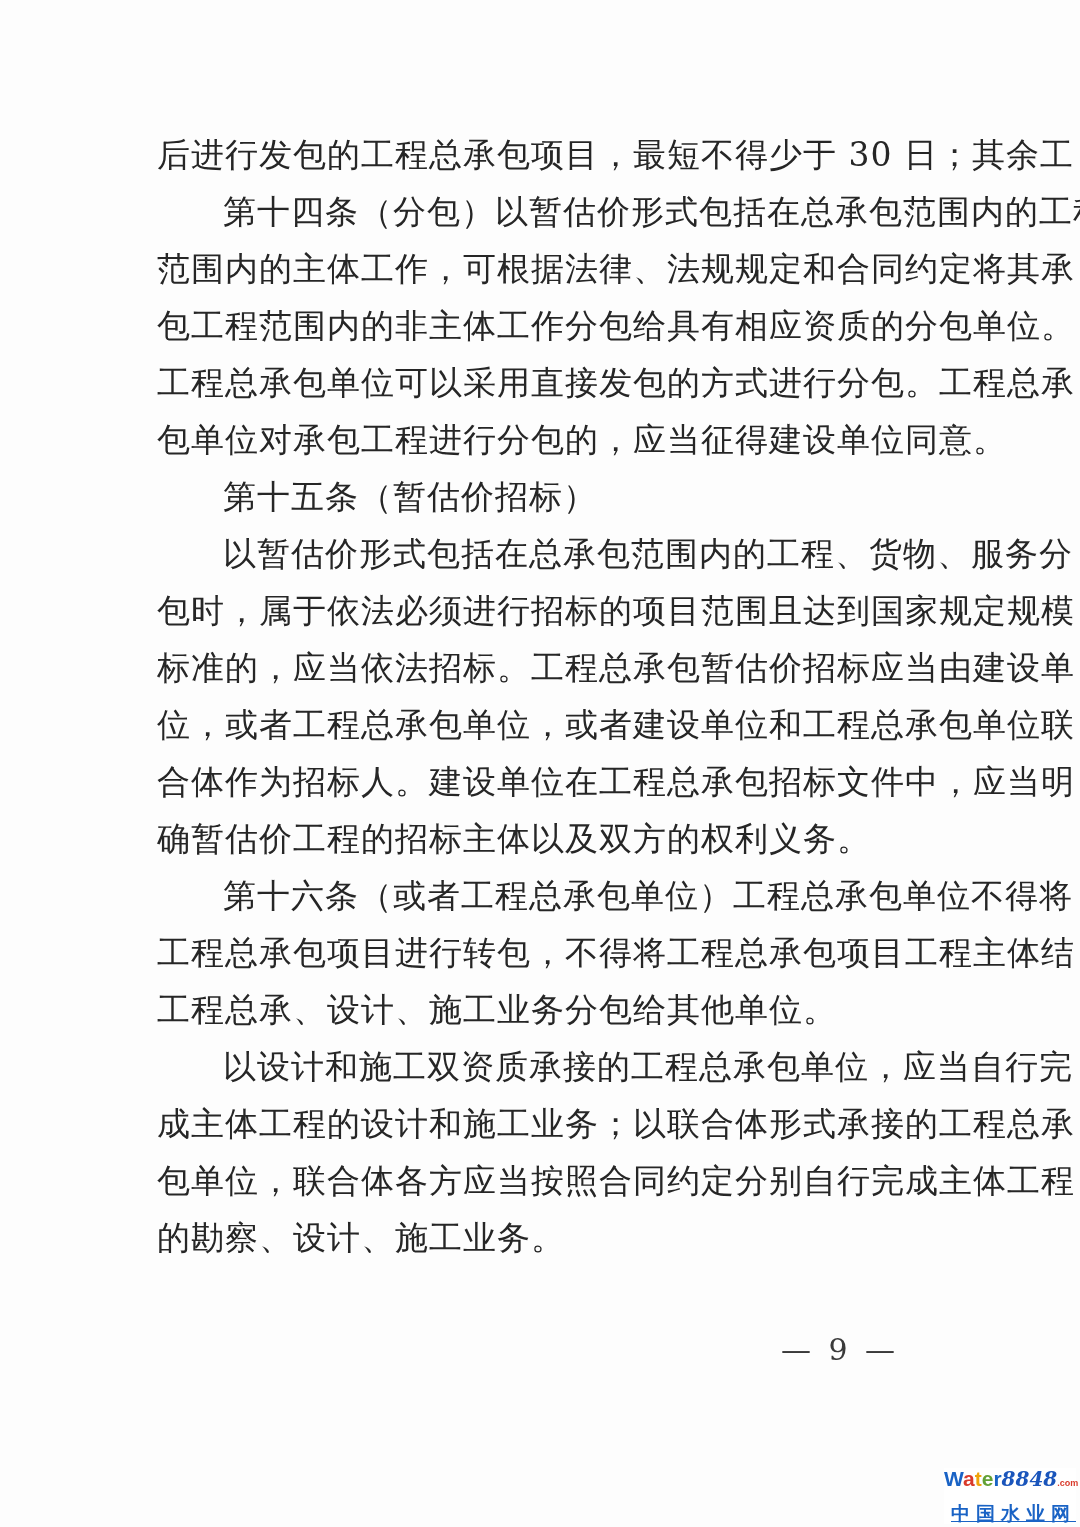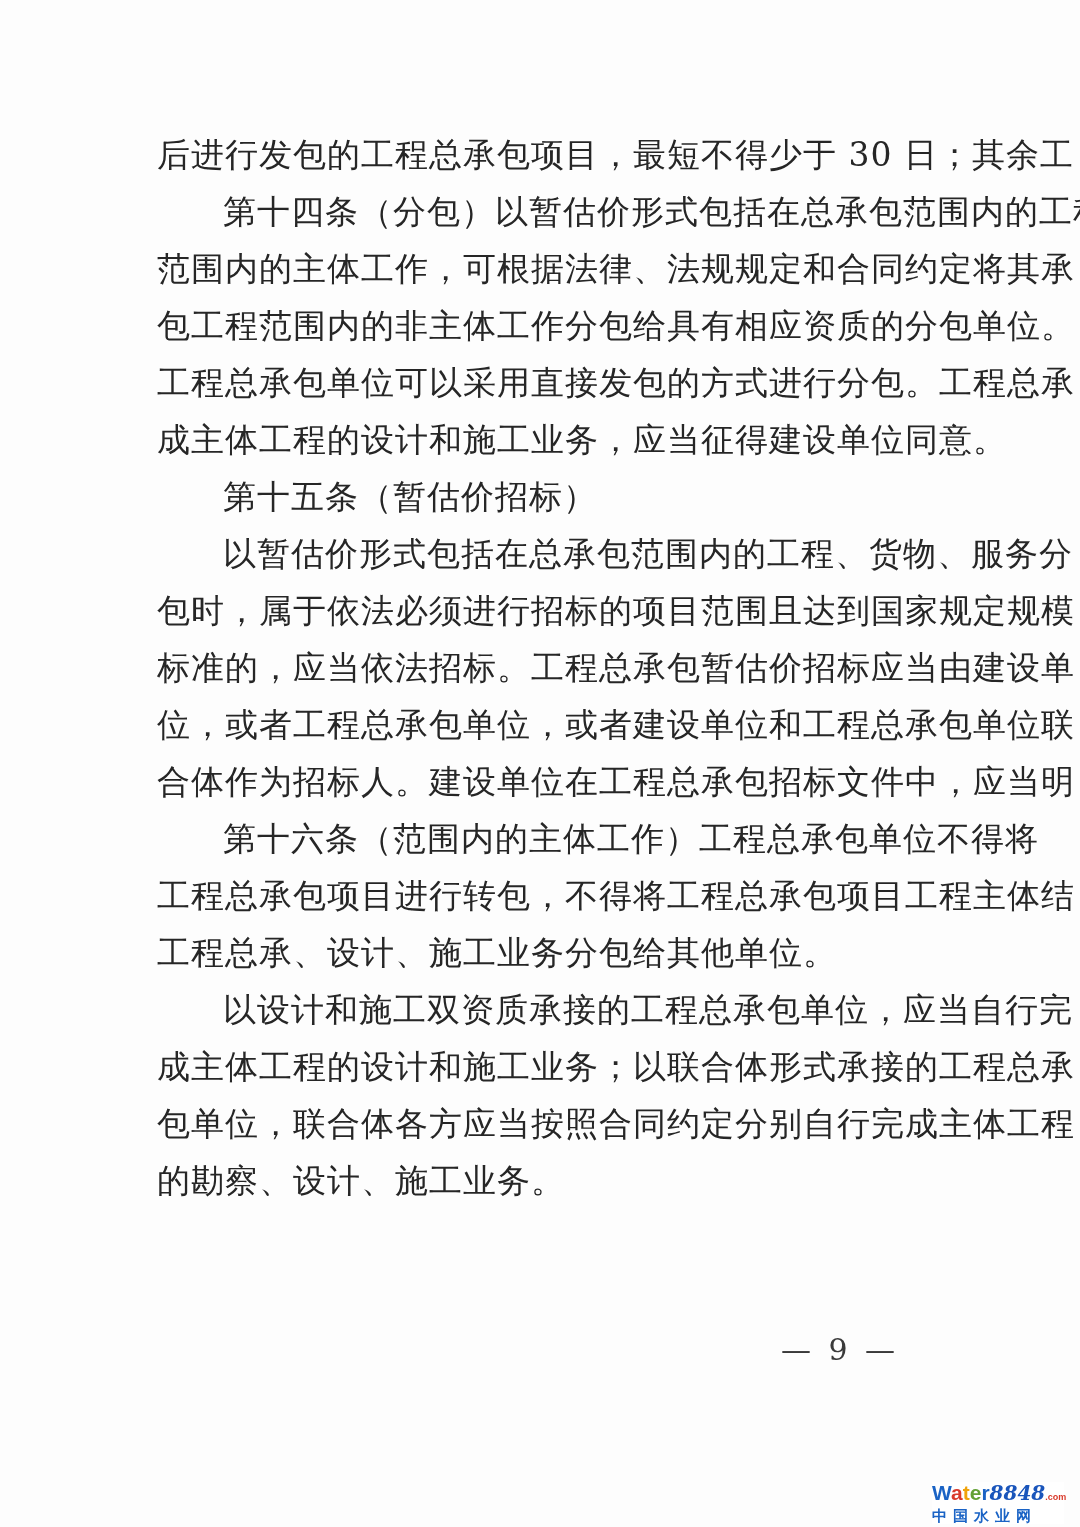--- a/index.html
+++ b/index.html
@@ -41,24 +41,24 @@
     left: 758px;
     width: 164px;
     text-align: center;
     font-size: 30px;
     color: #3a3a3a;
     letter-spacing: 4px;
     font-family: "DejaVu Serif", "Liberation Serif", serif;
   }
   .watermark {
     position: absolute;
-    right: 16px;
+    right: 4px;
     bottom: 3px;
     width: 132px;
-    text-align: left;
+    text-align: right;
     font-family: "Liberation Sans", sans-serif;
     line-height: 1.05;
     background: #ffffff;
   }
   .wm-line1 {
     font-size: 21px;
     font-weight: bold;
     white-space: nowrap;
   }
   .wm-number {
@@ -66,46 +66,48 @@
     font-weight: bold;
     font-family: "DejaVu Serif", serif;
     font-size: 20px;
   }
   .wm-tld {
     font-size: 9px;
     font-weight: bold;
     vertical-align: baseline;
   }
   .wm-line2 {
-    font-size: 15px;
+    font-size: 19px;
     font-weight: bold;
     letter-spacing: 6px;
-    margin-top: 4px;
+    margin-top: 14px;
     white-space: nowrap;
+    text-decoration: underline;
   }
 </style>
 </head>
 <body>
 
 <div class="page">
 
   <div class="content" id="doc-content">
       <div class="text-line"><span class="seg">后进行发包的工程总承包项目，最短不得少于 30 日；其余工</span></div>
       <div class="text-line indent"><span class="seg-bold">第十四条（分包）</span><span class="seg">以暂估价形式包括在总承包范围内的工程</span></div>
       <div class="text-line"><span class="seg">范围内的主体工作，可根据法律、法规规定和合同约定将其承</span></div>
       <div class="text-line"><span class="seg">包工程范围内的非主体工作分包给具有相应资质的分包单位。</span></div>
       <div class="text-line"><span class="seg">工程总承包单位可以采用直接发包的方式进行分包。工程总承</span></div>
-      <div class="text-line"><span class="seg">成主体工程的设计和施工业务，应当征得建设单位同意。</span></div>
+      <div class="text-line"><span class="seg">包单位对承包工程进行分包的，应当征得建设单位同意。</span></div>
       <div class="text-line indent"><span class="seg-bold">第十五条（暂估价招标）</span></div>
       <div class="text-line indent"><span class="seg">以暂估价形式包括在总承包范围内的工程、货物、服务分</span></div>
       <div class="text-line"><span class="seg">包时，属于依法必须进行招标的项目范围且达到国家规定规模</span></div>
       <div class="text-line"><span class="seg">标准的，应当依法招标。工程总承包暂估价招标应当由建设单</span></div>
       <div class="text-line"><span class="seg">位，或者工程总承包单位，或者建设单位和工程总承包单位联</span></div>
       <div class="text-line"><span class="seg">合体作为招标人。建设单位在工程总承包招标文件中，应当明</span></div>
-      <div class="text-line indent"><span class="seg-bold">第十六条（范围内的主体工作）</span><span class="seg">工程总承包单位不得将</span></div>
+      <div class="text-line"><span class="seg">确暂估价工程的招标主体以及双方的权利义务。</span></div>
+      <div class="text-line indent"><span class="seg-bold">第十六条（或者工程总承包单位）</span><span class="seg">工程总承包单位不得将</span></div>
       <div class="text-line"><span class="seg">工程总承包项目进行转包，不得将工程总承包项目工程主体结</span></div>
       <div class="text-line"><span class="seg">工程总承、设计、施工业务分包给其他单位。</span></div>
       <div class="text-line indent"><span class="seg">以设计和施工双资质承接的工程总承包单位，应当自行完</span></div>
       <div class="text-line"><span class="seg">成主体工程的设计和施工业务；以联合体形式承接的工程总承</span></div>
       <div class="text-line"><span class="seg">包单位，联合体各方应当按照合同约定分别自行完成主体工程</span></div>
       <div class="text-line"><span class="seg">的勘察、设计、施工业务。</span></div>
     </div>
 
   <div class="page-footer">— 9 —</div>
 

